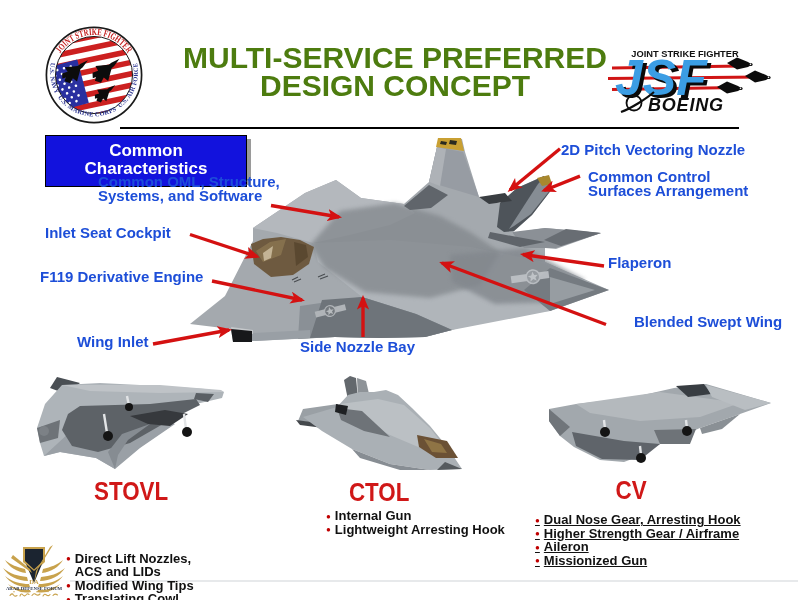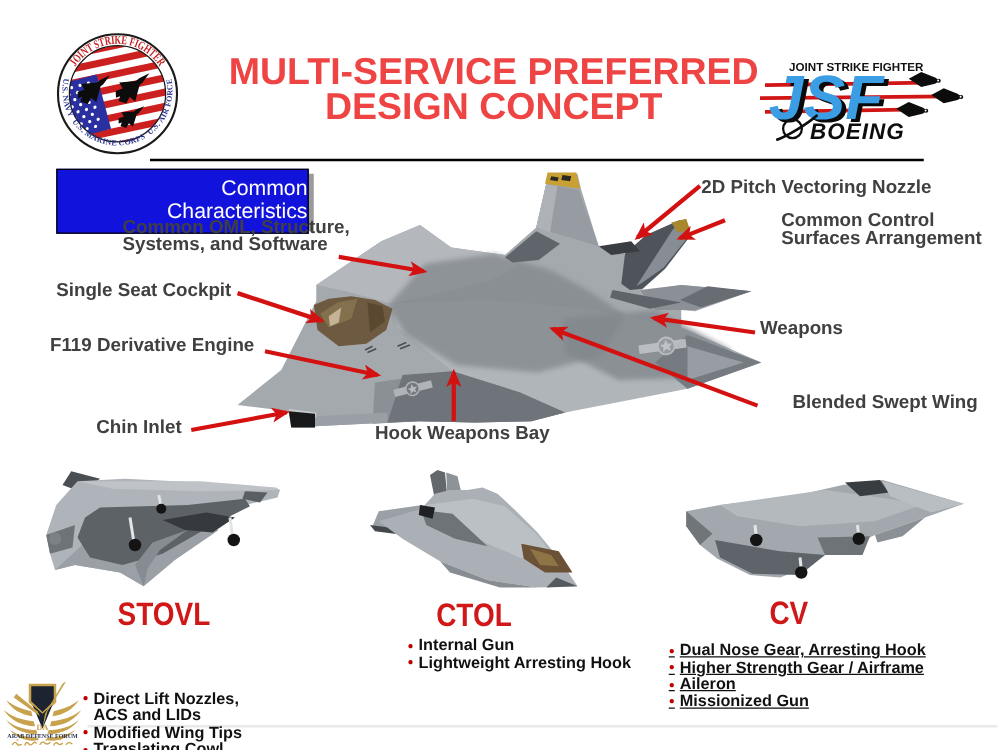--- a/index.html
+++ b/index.html
@@ -1,19 +1,19 @@
 <!DOCTYPE html>
 <html><head>
 <meta charset="utf-8">
 <style>
 html,body{margin:0;padding:0;}
 body{width:800px;height:600px;position:relative;background:#ffffff;overflow:hidden;
      font-family:"Liberation Sans",sans-serif;}
 .abs{position:absolute;}
-.lbl{position:absolute;font-weight:bold;font-size:15px;color:#404040;line-height:14px;white-space:nowrap;}
+.lbl{position:absolute;font-weight:bold;font-size:15px;color:#1d4ed8;line-height:14px;white-space:nowrap;}
 .bul{position:absolute;font-weight:bold;font-size:13px;color:#111;line-height:13px;white-space:nowrap;}
 .bul .d{color:#c00000;margin-right:4px;font-size:8px;vertical-align:1.5px;}
 .rlab{position:absolute;font-weight:bold;font-size:26px;color:#d01818;transform:scaleX(0.86);transform-origin:center top;white-space:nowrap;}
 </style>
 </head>
 <body>
 
 <svg class="abs" style="left:40px;top:20px;" width="110" height="110" viewBox="0 0 110 110">
 <defs>
       <clipPath id="flagclip">
@@ -81,21 +81,21 @@
 <use href="#jet" transform="translate(35,51) rotate(-40) scale(1.05)"></use>
 <use href="#jet" transform="translate(66,50) rotate(-40) scale(1.1)"></use>
 <use href="#jet" transform="translate(65,73) rotate(-38) scale(0.82)"></use>
 </g>
 </g>
 <circle cx="54" cy="55" r="38.5" fill="none" stroke="#1a1a1a" stroke-width="1"></circle>
 <text font-family="Liberation Serif,serif" font-weight="bold" font-size="9.5" fill="#c42020"><textPath href="#arcTop" startOffset="50%" text-anchor="middle" textLength="80" lengthAdjust="spacingAndGlyphs">JOINT STRIKE FIGHTER</textPath></text>
 <text font-family="Liberation Serif,serif" font-weight="bold" font-size="6.4" fill="#2a3390" letter-spacing="0.2"><textPath href="#arcBot" startOffset="50%" text-anchor="middle">U.S. NAVY&nbsp;&nbsp;U.S. MARINE CORPS&nbsp;&nbsp;U.S. AIR FORCE</textPath></text>
 </svg>
 
-<div class="abs" style="left:112px;top:44px;width:566px;text-align:center;font-weight:bold;font-size:30px;line-height:28px;color:#ef4444;">MULTI-SERVICE PREFERRED<br>DESIGN CONCEPT</div>
+<div class="abs" style="left:112px;top:44px;width:566px;text-align:center;font-weight:bold;font-size:30px;line-height:28px;color:#4d7c0f;">MULTI-SERVICE PREFERRED<br>DESIGN CONCEPT</div>
 
 <svg class="abs" style="left:605px;top:38px;" width="195" height="80" viewBox="605 38 195 80">
 <text x="685" y="57" text-anchor="middle" font-weight="bold" font-size="9.3" fill="#111" font-family="Liberation Sans,sans-serif">JOINT STRIKE FIGHTER</text>
 <g fill="#d01515">
 <path d="M612,66.5 L742,64.5 L742,67.5 L612,69.5 z"></path>
 <path d="M608,77 L760,75.5 L760,78.5 L608,80 z"></path>
 <path d="M612,88 L737,86 L737,89 L612,91 z"></path>
 </g>
 <text x="615" y="95" font-weight="bold" font-style="italic" font-size="50" fill="#0a0a0a" font-family="Liberation Sans,sans-serif" transform="translate(3.5,2.5)">JSF</text>
 <text x="615" y="95" font-weight="bold" font-style="italic" font-size="50" fill="#3b9de4" font-family="Liberation Sans,sans-serif">JSF</text>
@@ -113,21 +113,21 @@
 <g stroke="#0d0d0d" fill="none">
 <circle cx="634" cy="103" r="7.5" stroke-width="1.8"></circle>
 <path d="M621,112 C 630,109 646,99 654,92" stroke-width="2.2"></path>
 </g>
 <text x="648" y="111" font-weight="bold" font-style="italic" font-size="18" letter-spacing="0.8" fill="#0d0d0d" font-family="Liberation Sans,sans-serif">BOEING</text>
 </svg>
 
 <div class="abs" style="left:120px;top:126.5px;width:619px;height:2px;background:#000;"></div>
 
 <div class="abs" style="left:49px;top:139px;width:202px;height:46px;background:#9a9a9a;"></div>
-<div class="abs" style="left:45px;top:135px;width:200px;height:44px;background:#1212dd;border:1px solid #000;color:#fff;font-weight:normal;font-size:17px;line-height:18px;text-align:right;padding-top:6px;">Common<br>Characteristics</div>
+<div class="abs" style="left:45px;top:135px;width:200px;height:44px;background:#1212dd;border:1px solid #000;color:#fff;font-weight:bold;font-size:17px;line-height:18px;text-align:center;padding-top:6px;">Common<br>Characteristics</div>
 
 <svg class="abs" style="left:185px;top:130px;" width="430" height="220" viewBox="185 130 430 220">
 <defs>
       <filter id="soft" x="-20%" y="-20%" width="140%" height="140%">
         <feGaussianBlur stdDeviation="2"></feGaussianBlur>
       </filter>
     </defs>
 <g id="plane">
 <path d="M190,324 L225,296 L253,241 L253,228 L305,193 L336,180 L361,198 L404,204 L429,182 L437,147 L440,139 L462,139 L465,152 L479,197 L489,202 L500,203 L517,188 L544,176 L552,189 L532,215 L512,233 L545,228 L601,233 L556,249 L545,248 L545,262 L609,290 L550,311 L500,314 L452,330 L425,337 L380,338 L335,337 L252,341 L252,342 L233,342 L231,329 z" fill="#a4a9ae"></path>
 <path d="M318,262 L313,243 L390,240 L470,247 L545,262 L602,288 L550,311 L452,330 L416,314 L362,297 z" fill="#b0b5ba"></path>
@@ -186,27 +186,27 @@
 <line x1="153" y1="344" x2="229" y2="330"></line>
 <line x1="363" y1="337" x2="363" y2="298"></line>
 <line x1="560" y1="148.7" x2="510" y2="190"></line>
 <line x1="580" y1="176.2" x2="544" y2="190.5"></line>
 <line x1="604" y1="266" x2="523" y2="254.5"></line>
 <line x1="606" y1="324.5" x2="442" y2="263"></line>
 </g>
 </svg>
 
 <div class="lbl" style="left:98px;top:175px;">Common OML, Structure,<br>Systems, and Software</div>
-<div class="lbl" style="left:45px;top:226px;">Single Seat Cockpit</div>
+<div class="lbl" style="left:45px;top:226px;">Inlet Seat Cockpit</div>
 <div class="lbl" style="left:40px;top:270px;">F119 Derivative Engine</div>
-<div class="lbl" style="left:77px;top:334.5px;">Chin Inlet</div>
-<div class="lbl" style="left:300px;top:340px;">Hook Weapons Bay</div>
+<div class="lbl" style="left:77px;top:334.5px;">Wing Inlet</div>
+<div class="lbl" style="left:300px;top:340px;">Side Nozzle Bay</div>
 <div class="lbl" style="left:561px;top:143px;">2D Pitch Vectoring Nozzle</div>
-<div class="lbl" style="left:588px;top:170px;margin-left:37px;">Common Control<br>Surfaces Arrangement</div>
-<div class="lbl" style="left:608px;top:256px;">Weapons</div>
+<div class="lbl" style="left:588px;top:170px;">Common Control<br>Surfaces Arrangement</div>
+<div class="lbl" style="left:608px;top:256px;">Flaperon</div>
 <div class="lbl" style="left:606px;top:315px;margin-left:28px;">Blended Swept Wing</div>
 
 <svg class="abs" style="left:30px;top:375px;" width="200" height="100" viewBox="30 375 200 100">
 <g id="stovl">
 <path d="M57,377 L80,383 L66,394 L50,388 z" fill="#4a4f54"></path>
 <path d="M45,404 L62,385 L100,383 L160,386 L205,389 L224,392 L222,398 L196,404 L170,415 L150,424 L128,440 L118,455 L115,469 L96,458 L60,452 L44,456 L40,443 L37,428 z" fill="#aeb4b9"></path>
 <path d="M62,385 L160,385 L221,390 L224,392 L160,393 L90,391 z" fill="#bfc3c7"></path>
 <path d="M44,456 L70,432 L109,409 L150,415 L175,424 L140,448 L115,469 L96,458 L60,452 z" fill="#9aa0a6"></path>
 <path d="M80,406 L150,404 L196,399 L200,405 L170,420 L130,443 L98,452 L72,446 L62,430 L68,414 z" fill="#5d6267"></path>
 <path d="M130,416 L165,410 L188,414 L170,426 L148,424 z" fill="#36393d"></path>

